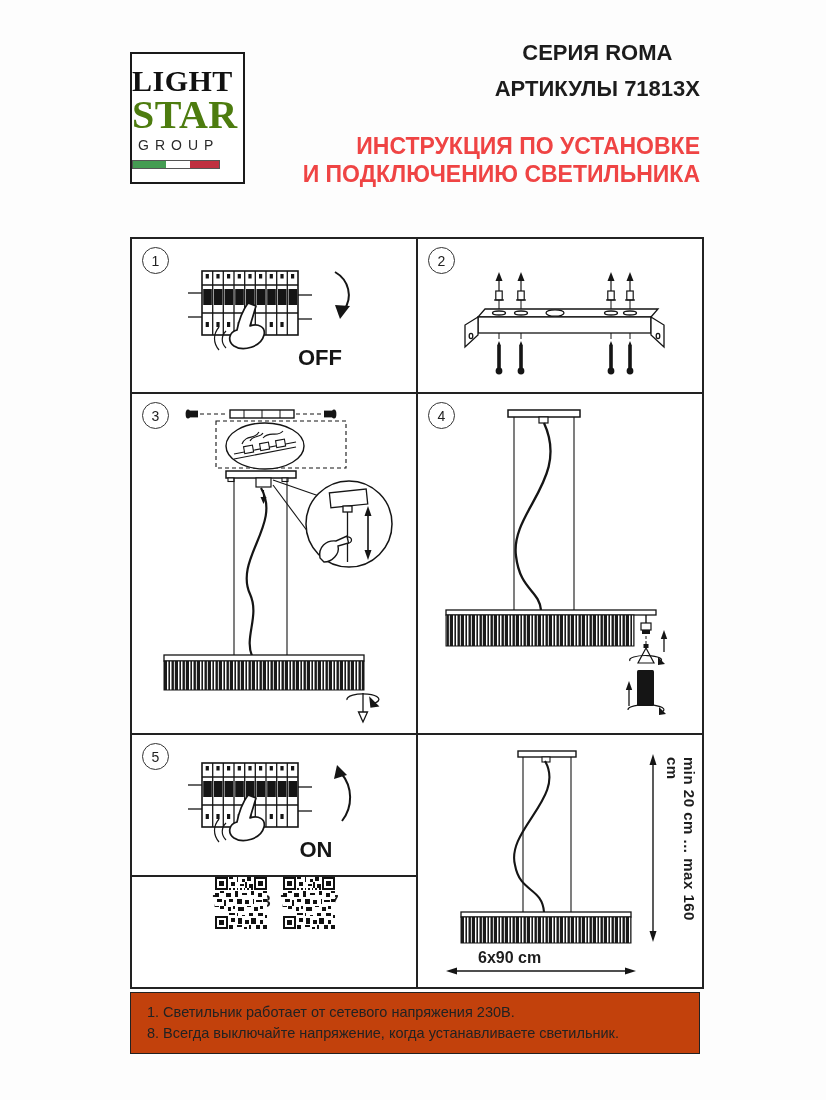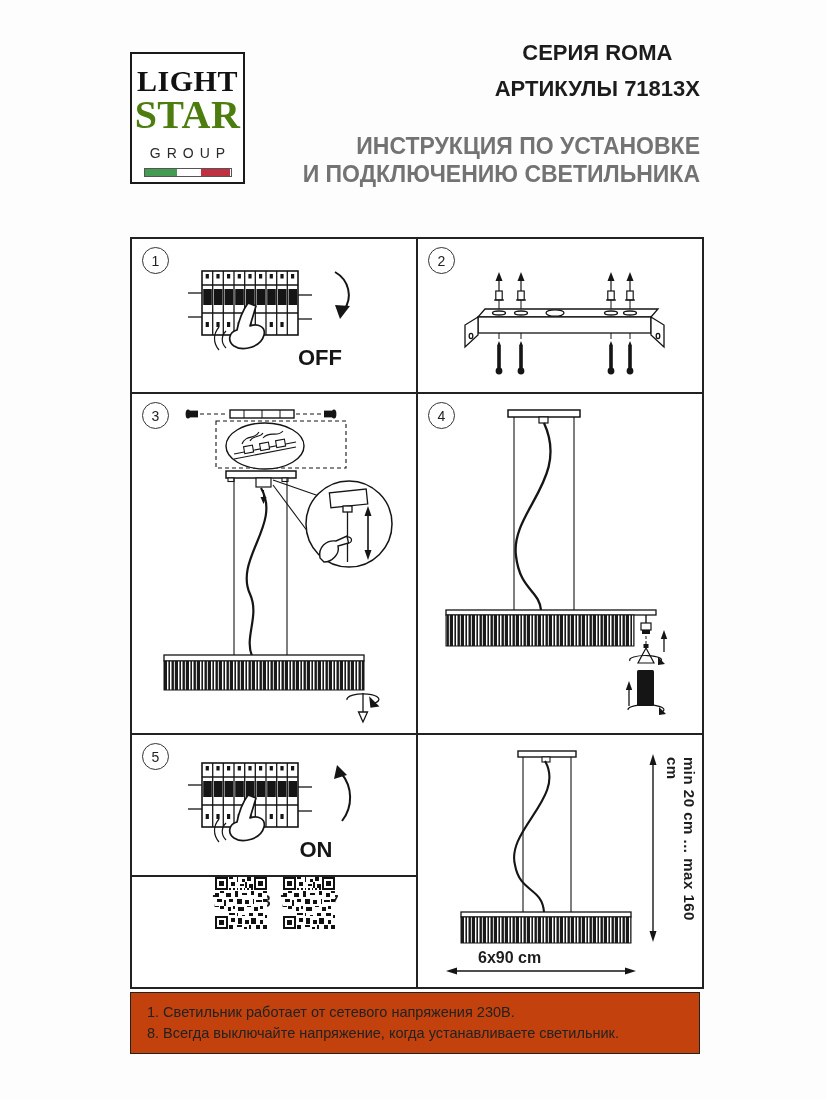--- a/index.html
+++ b/index.html
@@ -1,33 +1,33 @@
 <!DOCTYPE html>
 <html><head>
 <meta charset="utf-8">
 <style>
   html,body{margin:0;padding:0;}
   body{width:826px;height:1100px;background:#fdfdfd;position:relative;overflow:hidden;
        font-family:"Liberation Sans",sans-serif;color:#1d1d1d;}
   
   .logo-box{position:absolute;left:130px;top:52px;width:115px;height:132px;
             border:2px solid #1a1a1a;background:#fff;box-sizing:border-box;
-            display:flex;flex-direction:column;align-items:center;justify-content:flex-start;}
+            display:flex;flex-direction:column;justify-content:flex-start;}
   .logo-light{font-family:"Liberation Serif",serif;font-weight:bold;font-size:30px;line-height:30px;margin-top:12px;letter-spacing:.5px;color:#111;}
   .logo-star{font-family:"Liberation Serif",serif;font-weight:bold;font-size:40px;line-height:38px;letter-spacing:.5px;color:#4d7c0f;}
-  .logo-group{font-size:14px;letter-spacing:6px;margin-top:11px;color:#2a2a2a;margin-left:6px;}
+  .logo-group{font-size:14px;letter-spacing:6px;margin-top:3px;color:#2a2a2a;margin-left:6px;}
   .logo-flag{width:88px;height:9px;border:1px solid #555;margin-top:7px;display:flex;box-sizing:border-box;}
   .logo-flag .g{width:38%;background:#449c52;}
   .logo-flag .w{width:28%;background:#ffffff;}
   .logo-flag .r{width:34%;background:#bf3040;}
   
   .hdr{position:absolute;right:126px;top:40px;text-align:center;}
   .hdr-line{font-size:22px;font-weight:bold;line-height:26px;margin-bottom:10px;color:#1c1c1c;}
   .hdr-title{position:absolute;right:126px;top:132px;text-align:right;}
-  .hdr-title div{font-size:23px;font-weight:bold;line-height:28px;color:#737373;}
+  .hdr-title div{font-size:23px;font-weight:bold;line-height:28px;color:#ef4444;}
   
   .grid{position:absolute;left:130px;top:237px;width:570px;height:748px;
         border:2px solid #222;background:#fff;box-sizing:content-box;}
   .vline{position:absolute;left:284px;top:0;width:2px;height:748px;background:#222;}
   .hline{position:absolute;left:0;height:2px;background:#222;}
   .panel{position:absolute;background:#fff;}
   .panel svg{position:absolute;left:0;top:0;}
   .step-num{position:absolute;left:10px;top:8px;width:25px;height:25px;border:1.5px solid #333;
             border-radius:50%;display:flex;align-items:center;justify-content:center;
             font-size:14px;color:#222;background:#fff;z-index:3;}

